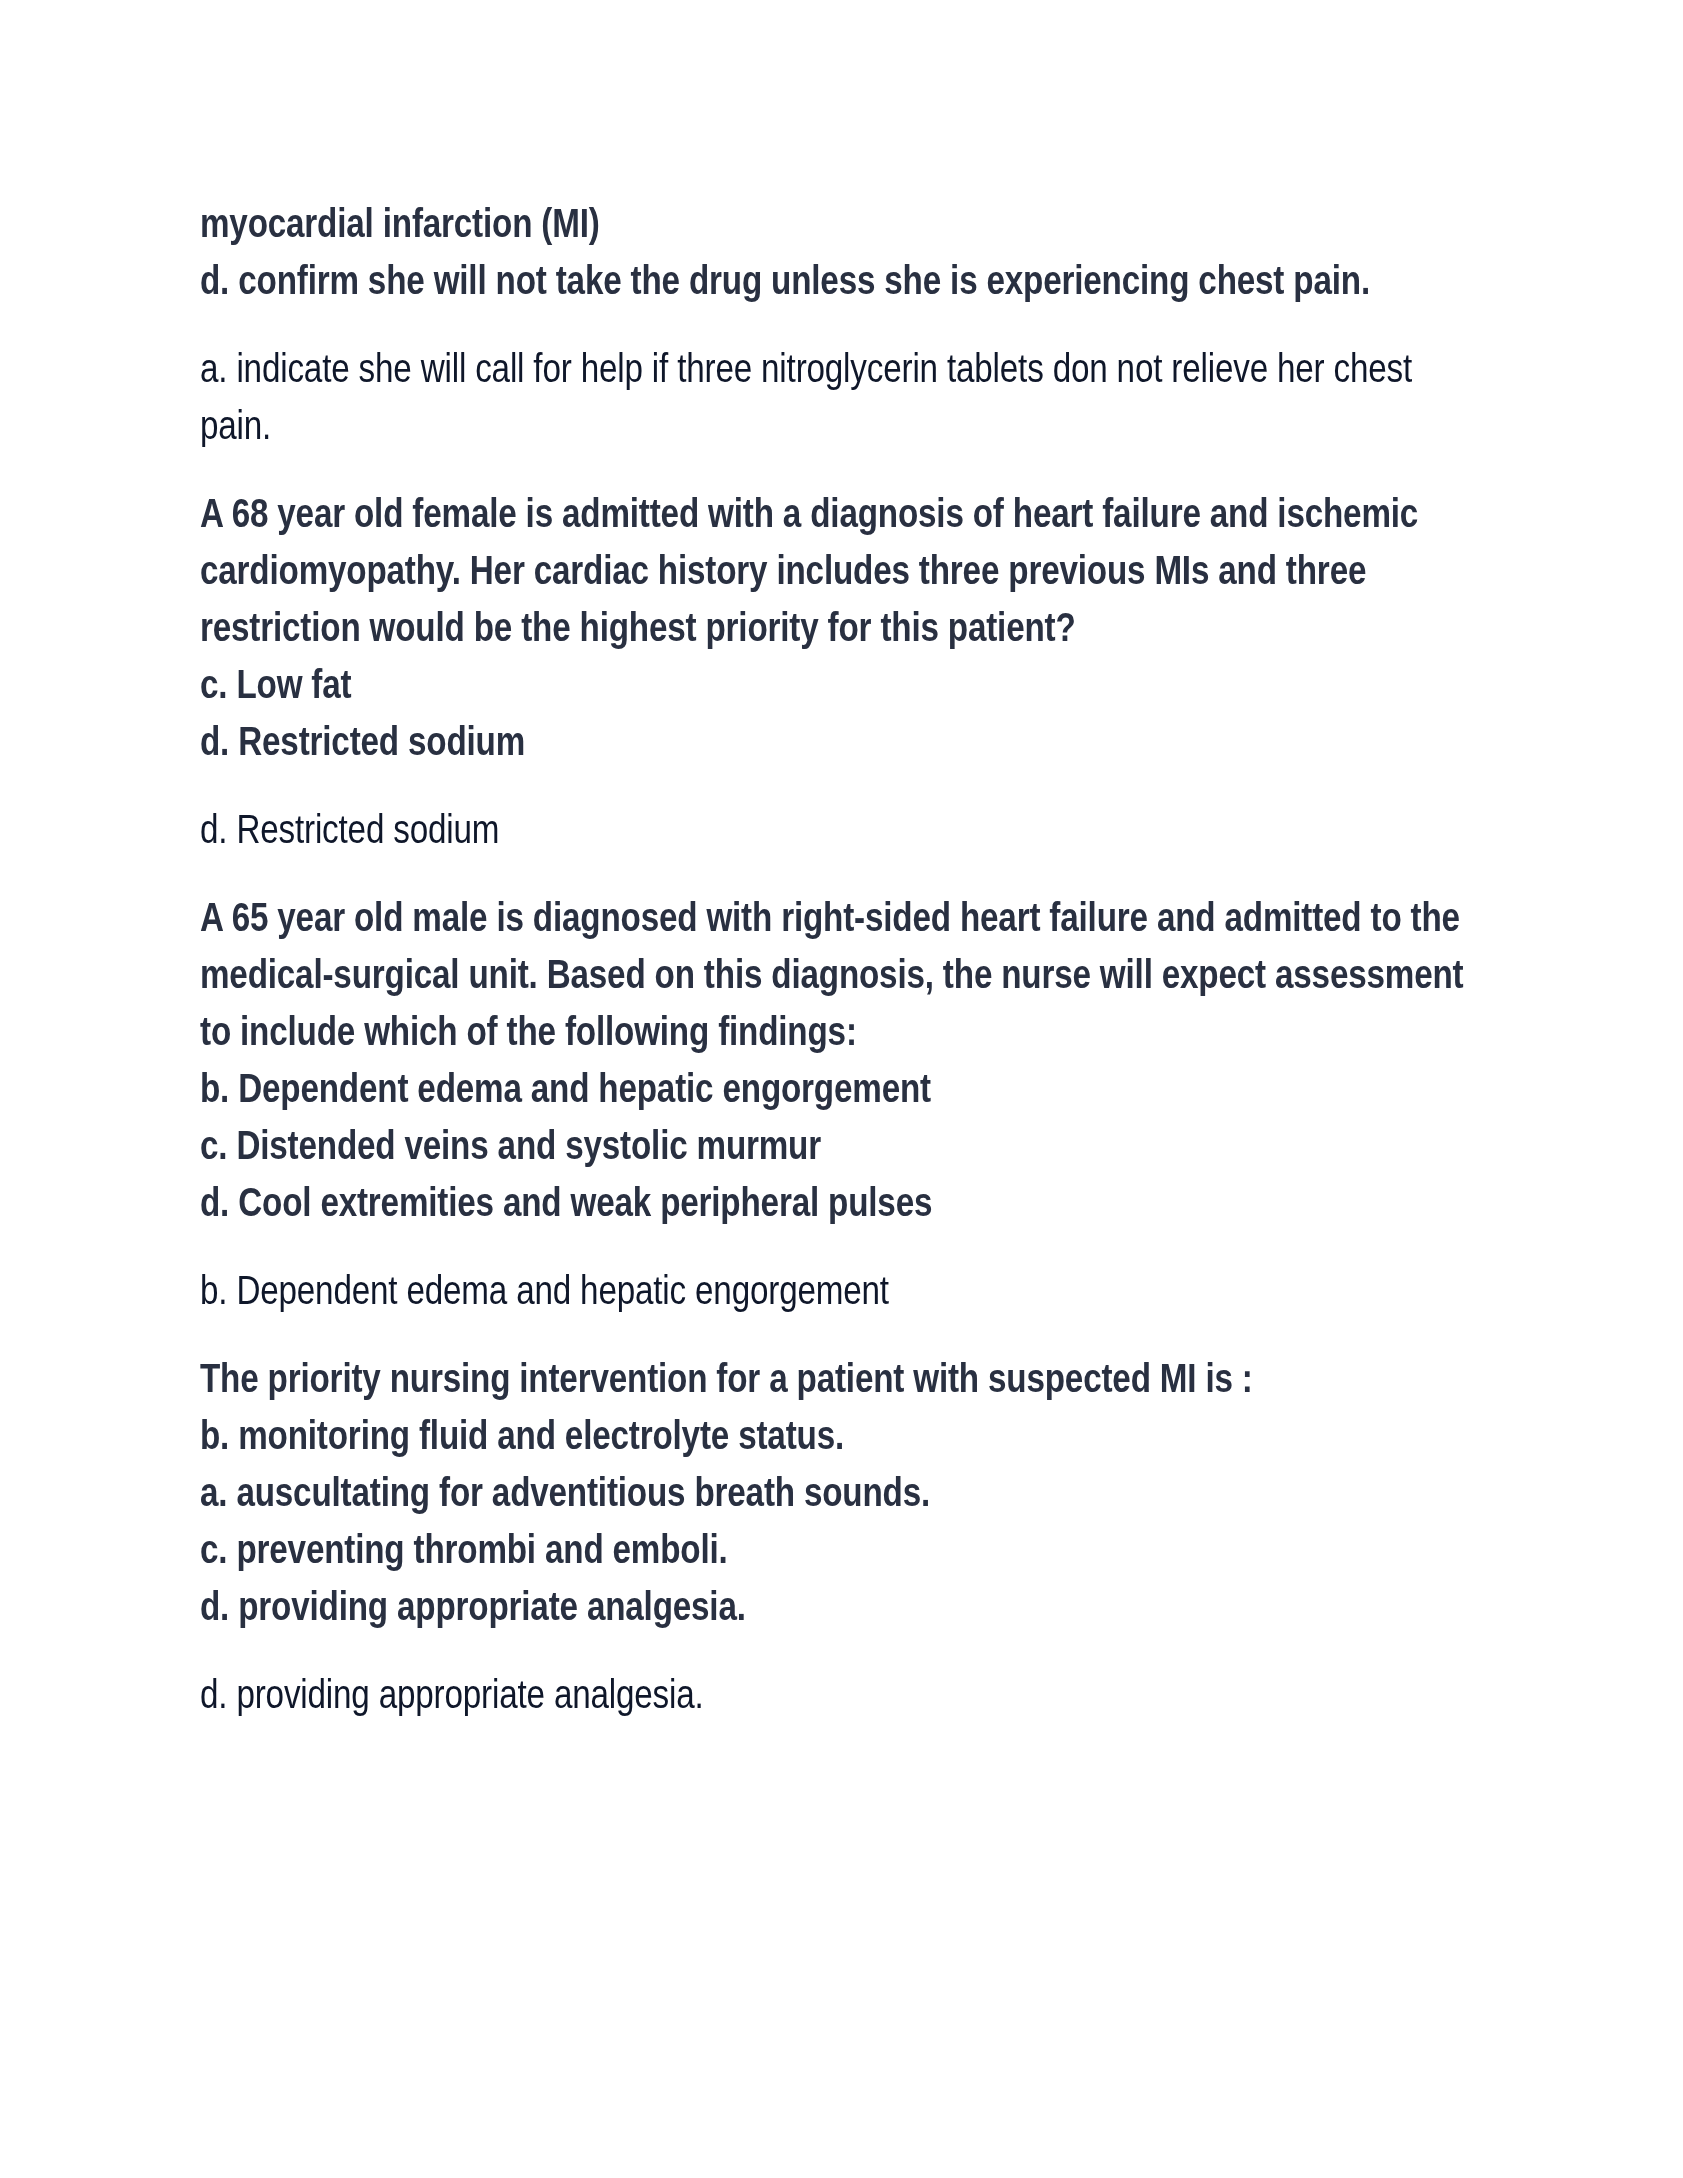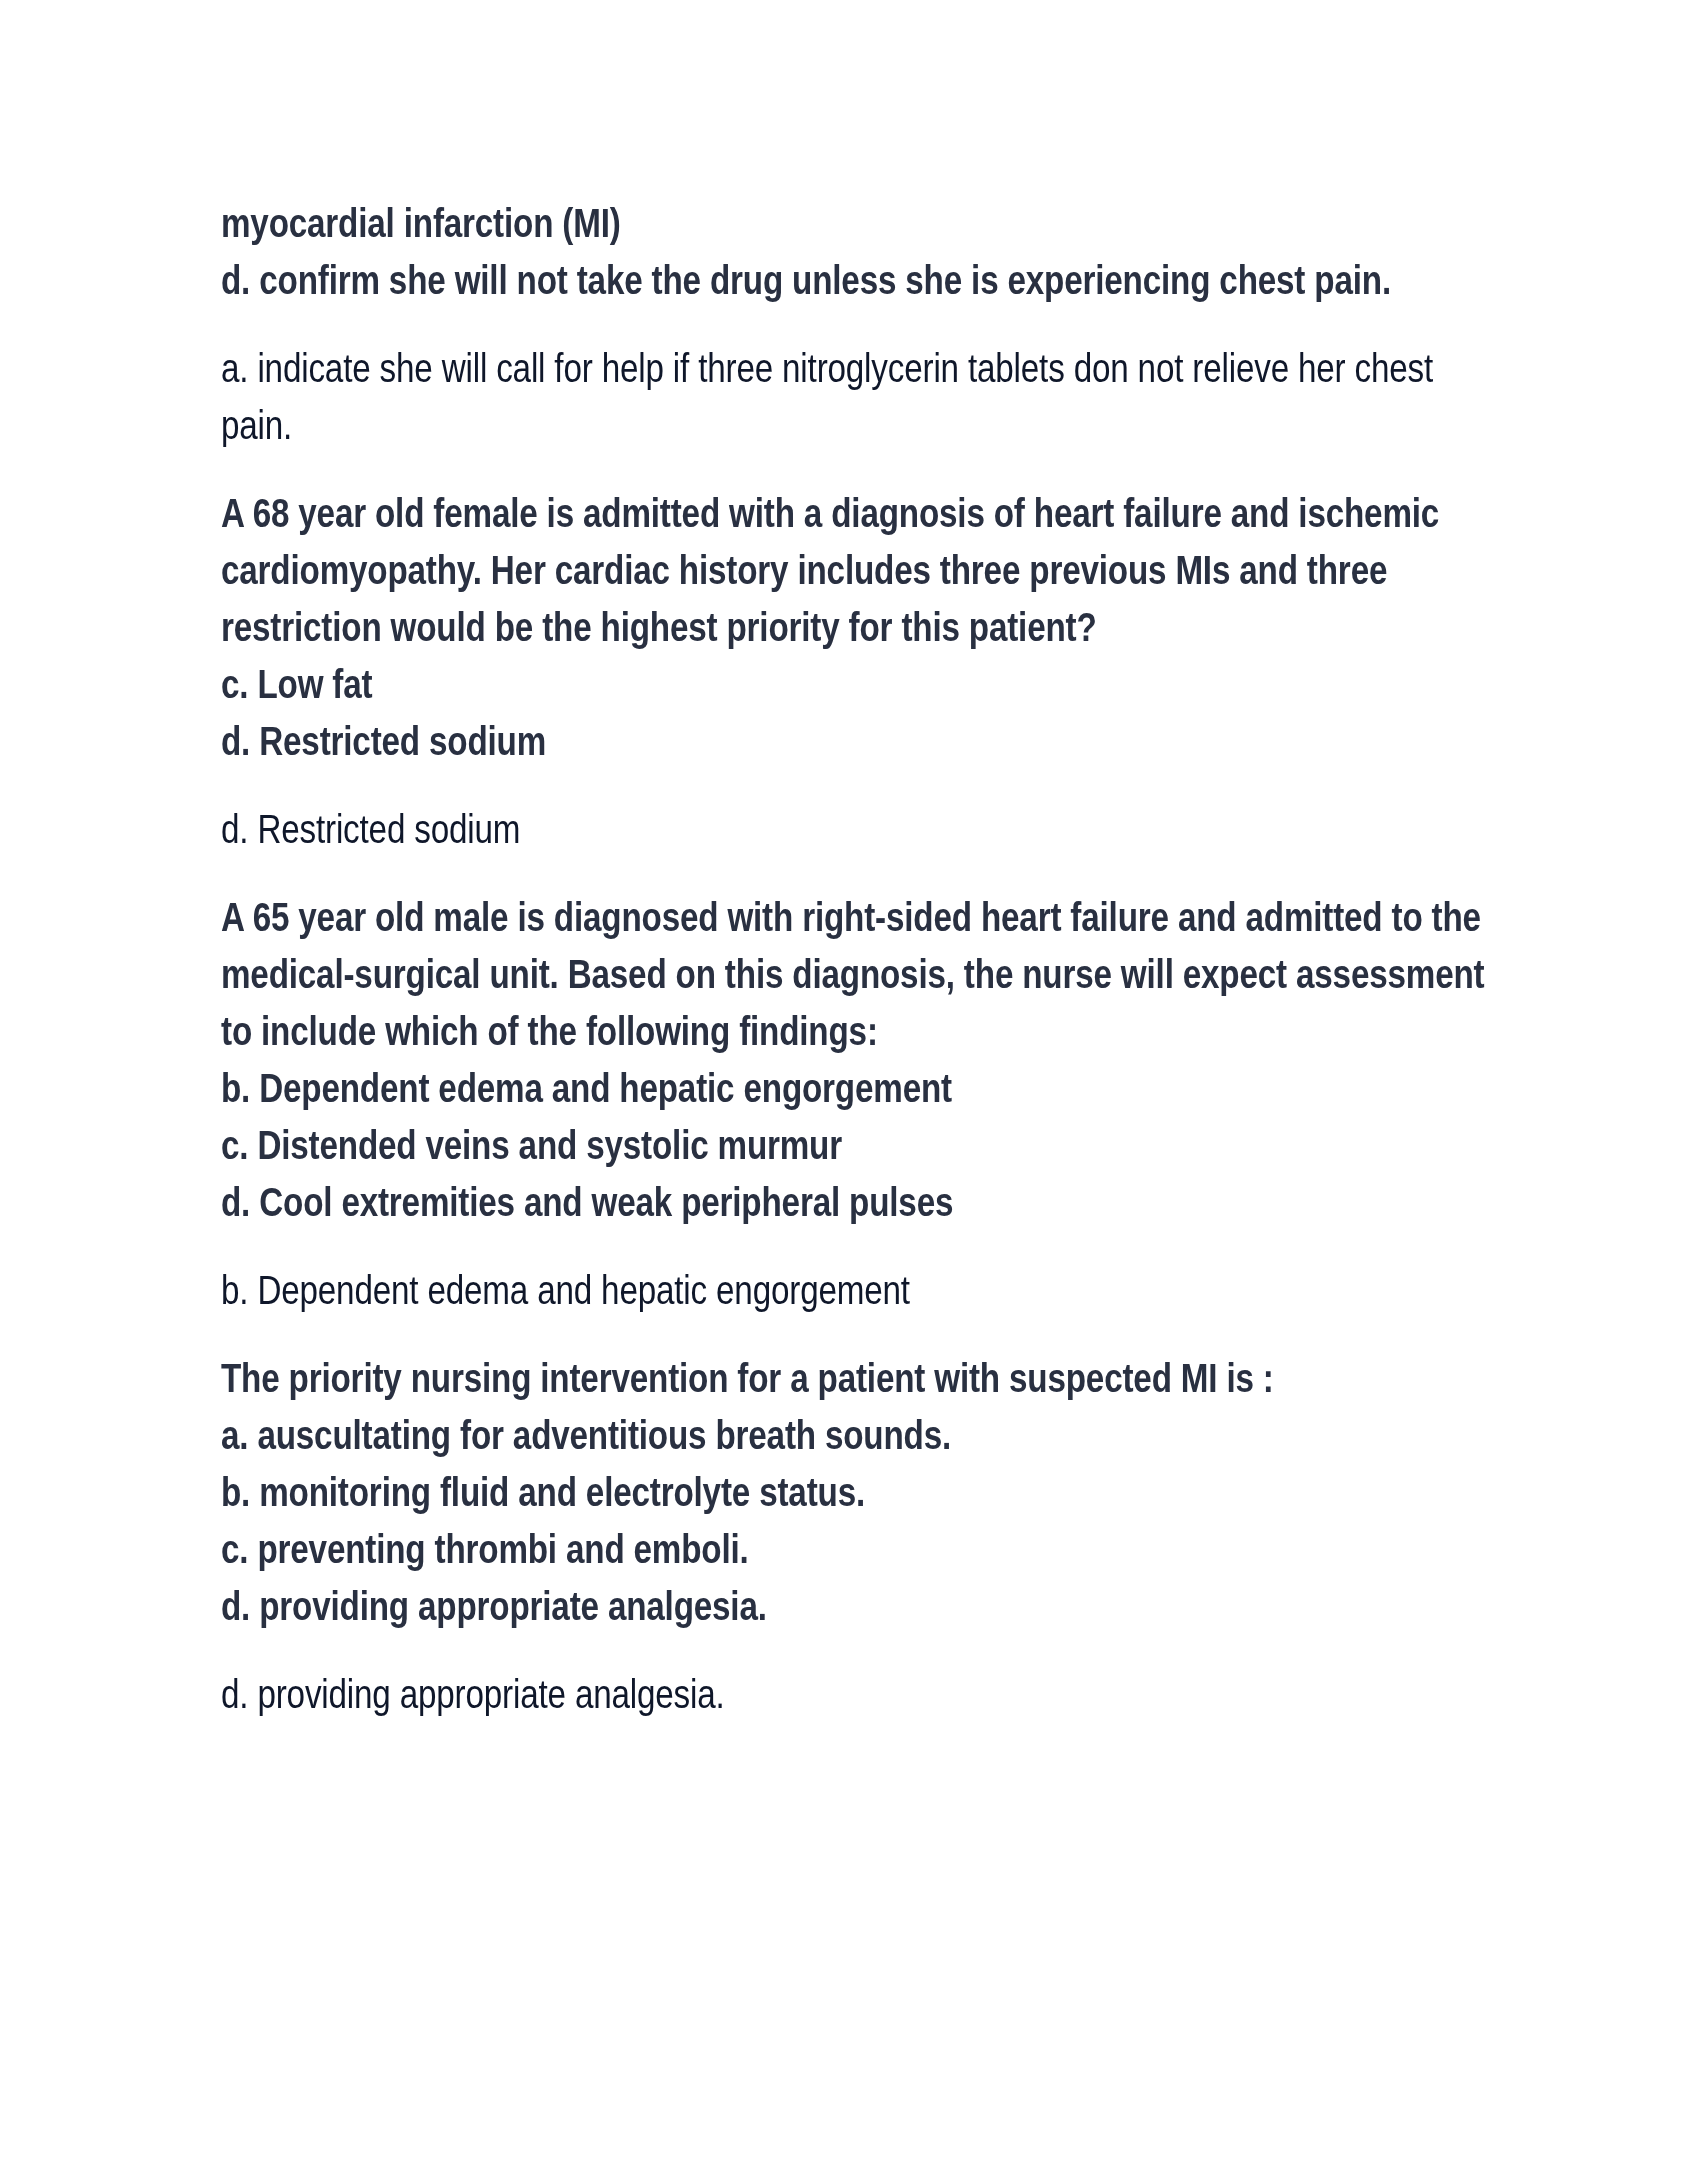--- a/index.html
+++ b/index.html
@@ -13,21 +13,20 @@
     height: 2178px;
     background: #ffffff;
     overflow: hidden;
     font-family: "Liberation Sans", "DejaVu Sans", sans-serif;
   }
   .content {
     position: absolute;
     top: 195px;
     left: 200px;
     right: 0;
-    margin-left: 21px;
   }
   .block { margin: 0; }
   .block + .block { margin-top: 31px; }
   .line {
     height: 57px;
     line-height: 57px;
     font-size: 40px;
     white-space: nowrap;
     color: #2b3243;
   }
@@ -77,22 +76,22 @@
       <div class="line"><span>c. Distended veins and systolic murmur</span></div>
       <div class="line"><span>d. Cool extremities and weak peripheral pulses</span></div>
     </div>
 
     <div class="block regular">
       <div class="line"><span>b. Dependent edema and hepatic engorgement</span></div>
     </div>
 
     <div class="block bold">
       <div class="line"><span>The priority nursing intervention for a patient with suspected MI is :</span></div>
+      <div class="line"><span>b. monitoring fluid and electrolyte status.</span></div>
       <div class="line"><span>a. auscultating for adventitious breath sounds.</span></div>
-      <div class="line"><span>b. monitoring fluid and electrolyte status.</span></div>
       <div class="line"><span>c. preventing thrombi and emboli.</span></div>
       <div class="line"><span>d. providing appropriate analgesia.</span></div>
     </div>
 
     <div class="block regular">
       <div class="line"><span>d. providing appropriate analgesia.</span></div>
     </div>
 
   </div>
 </div>

